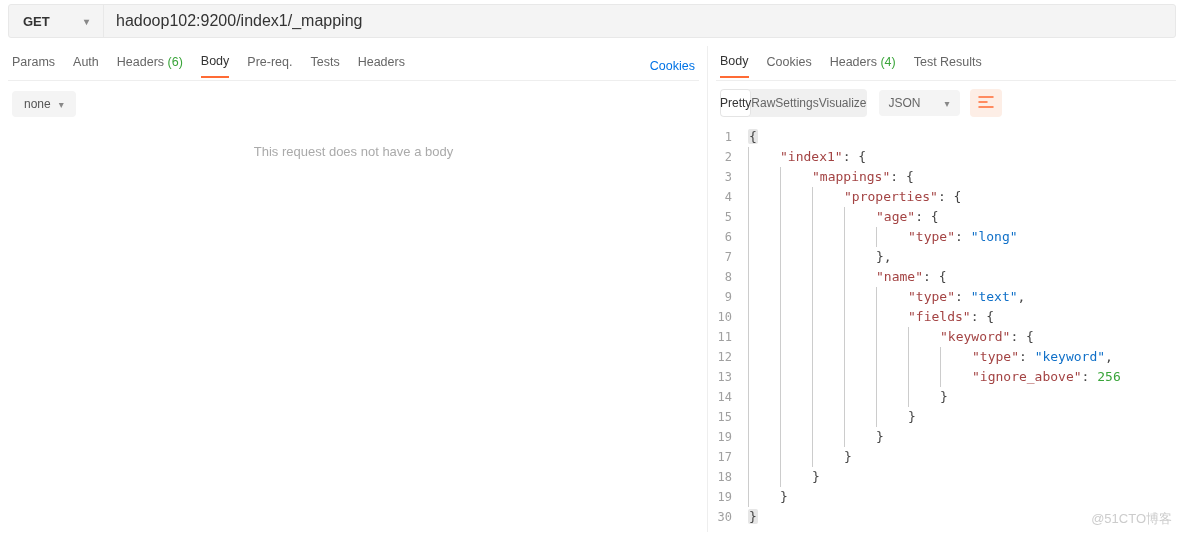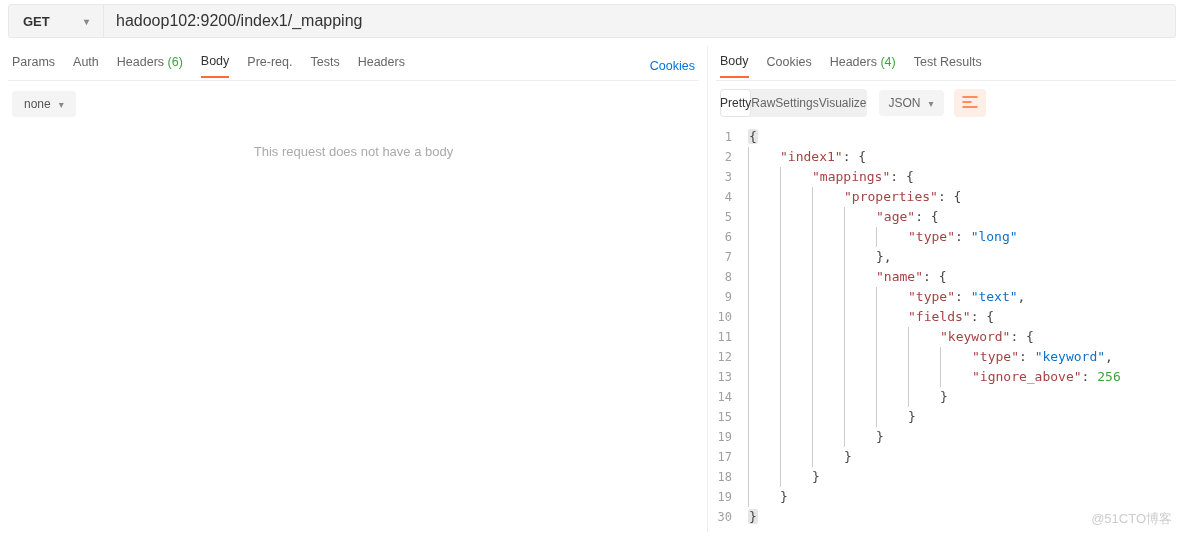--- a/index.html
+++ b/index.html
@@ -24,21 +24,21 @@
     
     .body-controls { padding: 10px 12px; }
     .dropdown { display: inline-flex; align-items: center; gap: 8px; background: #f4f4f4; border-radius: 4px; padding: 6px 12px; font-size: 12px; color: #555; cursor: pointer; }
     
     .empty-msg { text-align: center; color: #aaa; font-size: 13px; margin-top: 17px; }
     
     .response-toolbar { display: flex; align-items: center; gap: 0; padding: 8px 12px 6px 12px; }
     .view-tabs { display: flex; background: #f0f0f0; border-radius: 4px; overflow: hidden; }
     .view-tab { padding: 7px 0; font-size: 12px; color: #666; cursor: pointer; }
     .view-tab.active { background: #fff; color: #333; box-shadow: 0 0 0 1px #e4e4e4 inset; border-radius: 4px; }
-    .format-dd { margin-left: 12px; display: inline-flex; align-items: center; gap: 8px; background: #f4f4f4; border-radius: 4px; padding: 6px 10px; font-size: 12px; color: #666; cursor: pointer; }
+    .format-dd { margin-left: 12px; display: inline-flex; align-items: center; gap: 24px; background: #f4f4f4; border-radius: 4px; padding: 6px 10px; font-size: 12px; color: #666; cursor: pointer; }
     .wrap-btn { margin-left: 10px; background: #fdeee6; border-radius: 4px; padding: 6px 8px; cursor: pointer; display: inline-flex; align-items: center; }
     .wrap-icon { color: #ff6b35; font-size: 14px; }
     
     .code-area { flex: 1; overflow: auto; font-family: Menlo, Consolas, monospace; font-size: 13px; padding: 4px 0 0 0; }
     .code-line { display: flex; line-height: 20px; white-space: pre; }
     .line-num { width: 36px; text-align: right; color: #a0a0a0; padding-right: 12px; user-select: none; font-size: 12px; }
     .line-content { position: relative; flex: 1; }
     
     .k { color: #a34343; }  
     .s { color: #1070c8; }  

